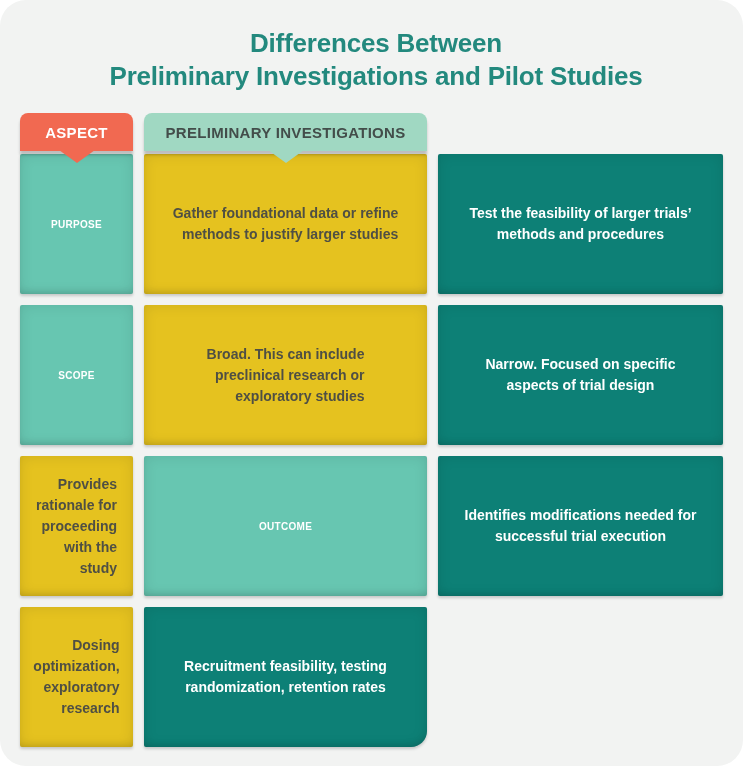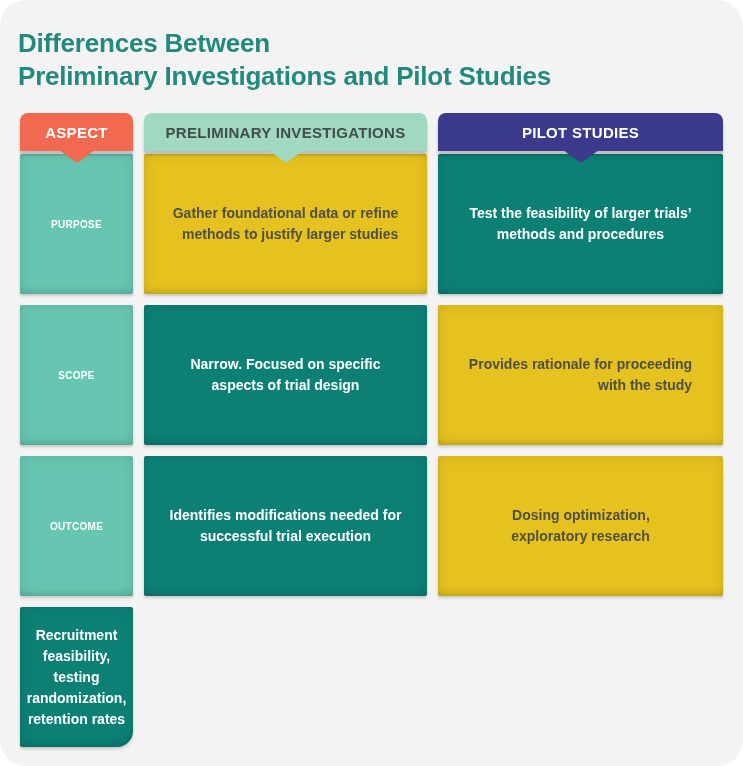--- a/index.html
+++ b/index.html
@@ -17,20 +17,21 @@
     position: relative;
   }
   .title {
     padding: 27px 9px 0 18px;
     font-size: 26px;
     font-weight: 700;
     line-height: 1.27;
     color: var(--title-teal, #23897e);
     white-space: pre-line;
     letter-spacing: -0.2px;
+    text-align: center;
   }
   .header-row, .body-grid {
     display: grid;
     grid-template-columns: 113px 283px 285px;
     column-gap: 11px;
     padding: 0 20px;
   }
   .header-row { margin-top: 20px; height: 38px; }
   .body-grid { margin-top: 3px; grid-auto-rows: 140px; gap: 11px; padding-bottom: 21px; }
 
@@ -94,35 +95,34 @@
 
   <div class="header-row">
     <div class="hdr c-aspect">
       <span>ASPECT</span>
       <div class="notch"></div>
     </div>
     <div class="hdr c-prelim">
       <span>PRELIMINARY INVESTIGATIONS</span>
       <div class="notch"></div>
     </div>
-    <div class="hdr c-pilot">
-      <span>PILOT STUDIES</span>
-      <div class="notch"></div>
-    </div>
   </div>
 
   <div class="body-grid">
 
     <div class="cell c-aspect">PURPOSE</div>
     <div class="cell c-prelim">Gather foundational data or refine
 methods to justify larger studies</div>
     <div class="cell c-pilot">Test the feasibility of larger trials’
 methods and procedures</div>
 
     <div class="cell c-aspect">SCOPE</div>
+    <div class="cell c-prelim">Broad. This can include
+preclinical research or
+exploratory studies</div>
     <div class="cell c-pilot">Narrow. Focused on specific
 aspects of trial design</div>
 
     <div class="cell c-prelim">Provides rationale for proceeding
 with the study</div>
     <div class="cell c-aspect">OUTCOME</div>
     <div class="cell c-pilot">Identifies modifications needed for
 successful trial execution</div>
 
     <div class="cell c-prelim">Dosing optimization,

